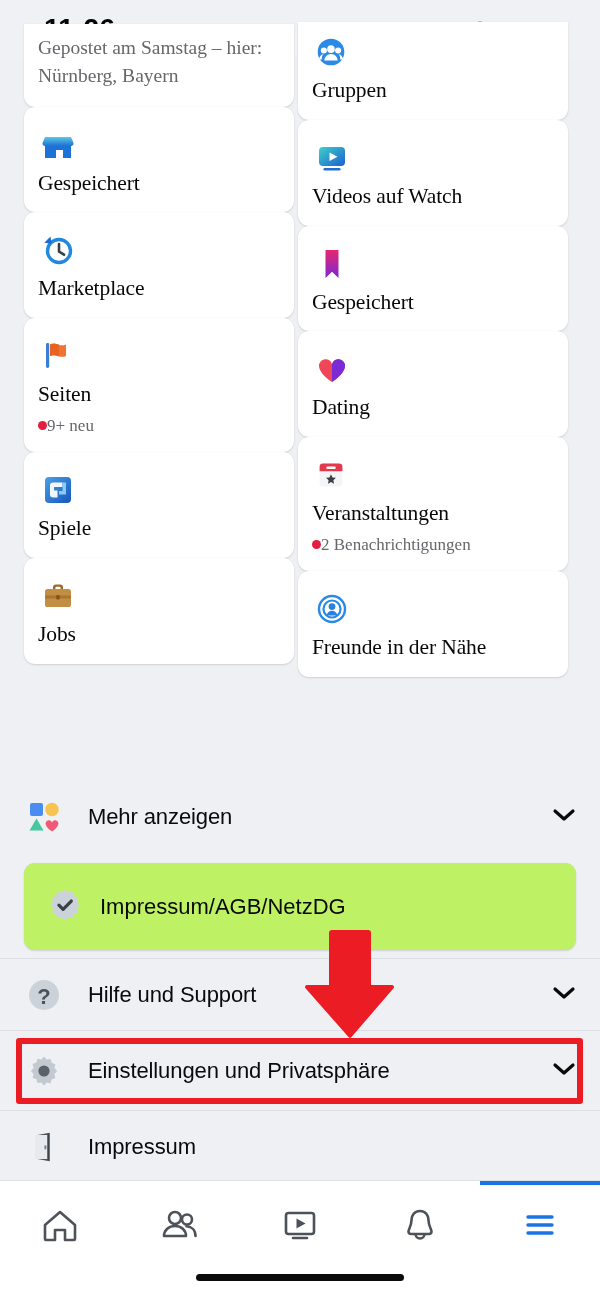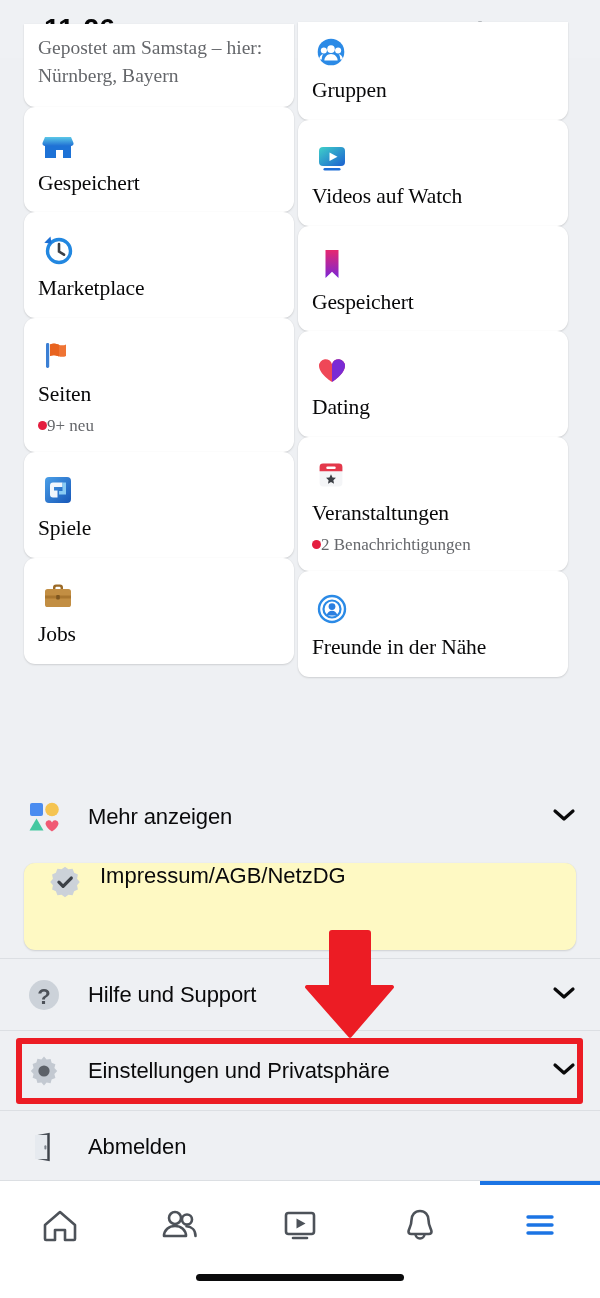--- a/index.html
+++ b/index.html
@@ -80,23 +80,23 @@
   .row .ric { width:48px; flex:0 0 48px; display:flex; align-items:center; }
   .row .rlbl {
     flex:1 1 auto; font-size:22px; color:#0a0a0b;
     letter-spacing:-.1px; padding-left:16px;
   }
   .chev { flex:0 0 auto; }
 
   #more { position:absolute; left:0; top:785px; width:600px; }
   #impressum-wrap { position:absolute; left:24px; top:863px; width:552px; }
   #impressum {
-    background:#fef9c3; border-radius:11px;
+    background:#bef264; border-radius:11px;
     box-shadow:0 1px 2px rgba(0,0,0,.13), 0 0 1px rgba(0,0,0,.08);
-    height:87px; display:flex; align-items:flex-start; padding:0 22px;
+    height:87px; display:flex; align-items:center; padding:0 22px;
   }
   #impressum .rlbl { font-size:22px; color:#0a0a0b; padding-left:16px; }
 
   #divider1 { position:absolute; left:0; top:958px; width:600px; height:1px; background:#dcdfe3; }
   #help { position:absolute; left:0; top:960px; width:600px; height:70px; }
   #divider2 { position:absolute; left:0; top:1030px; width:600px; height:1px; background:#dcdfe3; }
   #settings { position:absolute; left:0; top:1038px; width:600px; height:66px; }
   #divider3 { position:absolute; left:0; top:1110px; width:600px; height:1px; background:#dcdfe3; }
   #logout { position:absolute; left:0; top:1114px; width:600px; height:66px; }
 
@@ -391,21 +391,21 @@
 
   <div class="row" id="logout">
     <div class="ric">
       <svg width="40" height="40" viewBox="0 0 40 40">
         <path d="M13.5 8l12-2.2v28.4L13.5 32z" fill="#4e545c"></path>
         <path d="M11 8h12.5v24H11z" fill="#e6eaef"></path>
         <path d="M23.5 8l2-2.2v28.4l-2-2.2z" fill="#3d434a"></path>
         <rect x="20.4" y="18.2" width="2" height="4.2" rx="1" fill="#7b828b"></rect>
       </svg>
     </div>
-    <div class="rlbl">Abmelden</div>
+    <div class="rlbl">Impressum</div>
   </div>
 
   <div id="hl-box"></div>
 
   <div id="arrow">
     <svg width="100" height="112" viewBox="0 0 100 112">
       <path d="M32 2h36a3 3 0 0 1 3 3v52h21a2 2 0 0 1 1.5 3.3L51.5 109a2 2 0 0 1-3 0L5.5 60.3A2 2 0 0 1 7 57h22V5a3 3 0 0 1 3-3z" fill="#ec1c24"></path>
     </svg>
   </div>
 

